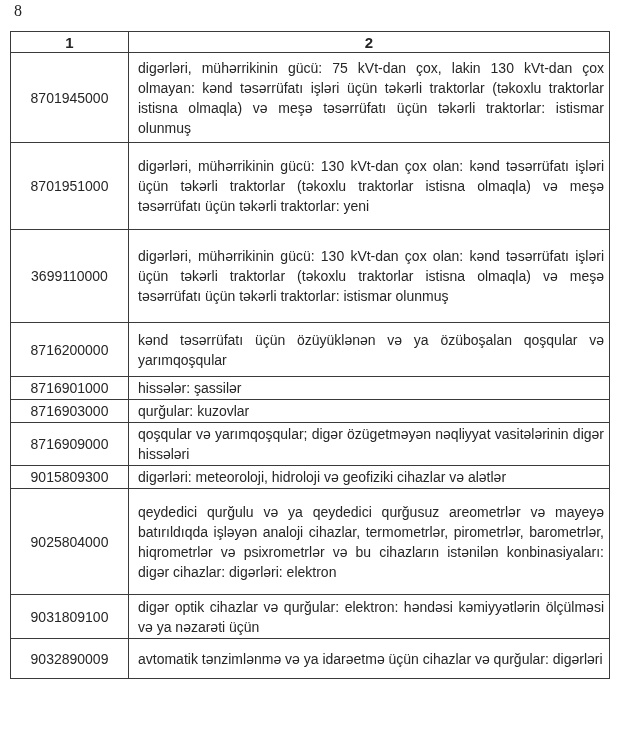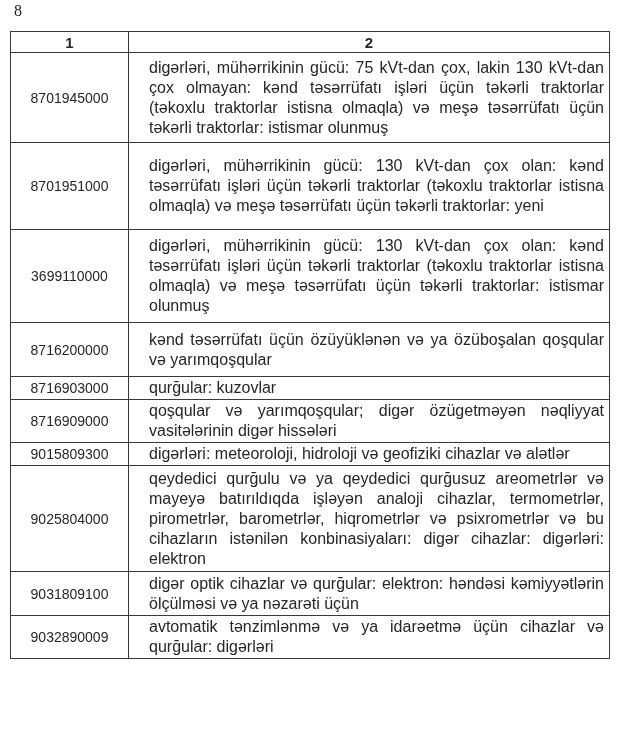--- a/index.html
+++ b/index.html
@@ -46,25 +46,25 @@
   }
   col.c1 { width: 118px; }
   td.code {
     text-align: center;
     vertical-align: middle;
     font-size: 14px;
     padding: 0 2px;
     white-space: nowrap;
   }
   td.desc {
-    font-size: 16px;
+    font-size: 14px;
     line-height: 20px;
     text-align: justify;
     vertical-align: middle;
-    padding: 1px 5px 1px 20px;
+    padding: 1px 5px 1px 9px;
   }
   
   tr.h90  { height: 90px; }
   tr.h87  { height: 87px; }
   tr.h93  { height: 93px; }
   tr.h69  { height: 54px; }
   tr.h21  { height: 21px; }
   tr.h22  { height: 22px; }
   tr.h42  { height: 42px; }
   tr.h106 { height: 106px; }
@@ -98,20 +98,24 @@
     </tr>
     <tr class="h93">
       <td class="code">3699110000</td>
       <td class="desc">digərləri, mühərrikinin gücü: 130 kVt-dan çox olan: kənd təsərrüfatı işləri üçün təkərli traktorlar (təkoxlu traktorlar istisna olmaqla) və meşə təsərrüfatı üçün təkərli traktorlar: istismar olunmuş</td>
     </tr>
     <tr class="h69">
       <td class="code">8716200000</td>
       <td class="desc">kənd təsərrüfatı üçün özüyüklənən və ya özüboşalan qoşqular və yarımqoşqular</td>
     </tr>
     <tr class="h21">
+      <td class="code">8716901000</td>
+      <td class="desc">hissələr: şassilər</td>
+    </tr>
+    <tr class="h21">
       <td class="code">8716903000</td>
       <td class="desc">qurğular: kuzovlar</td>
     </tr>
     <tr class="h42">
       <td class="code">8716909000</td>
       <td class="desc">qoşqular və yarımqoşqular; digər özügetməyən nəqliyyat vasitələrinin digər hissələri</td>
     </tr>
     <tr class="h21">
       <td class="code">9015809300</td>
       <td class="desc">digərləri: meteoroloji, hidroloji və geofiziki cihazlar və alətlər</td>

